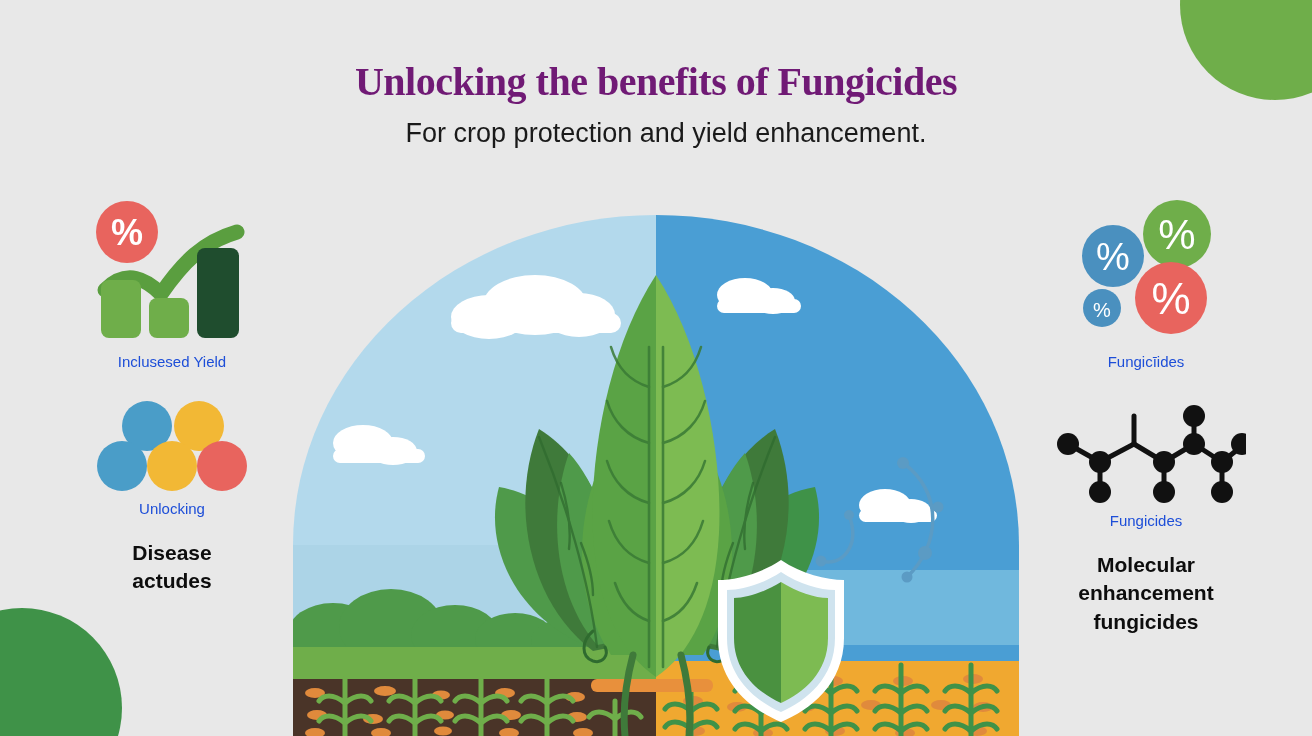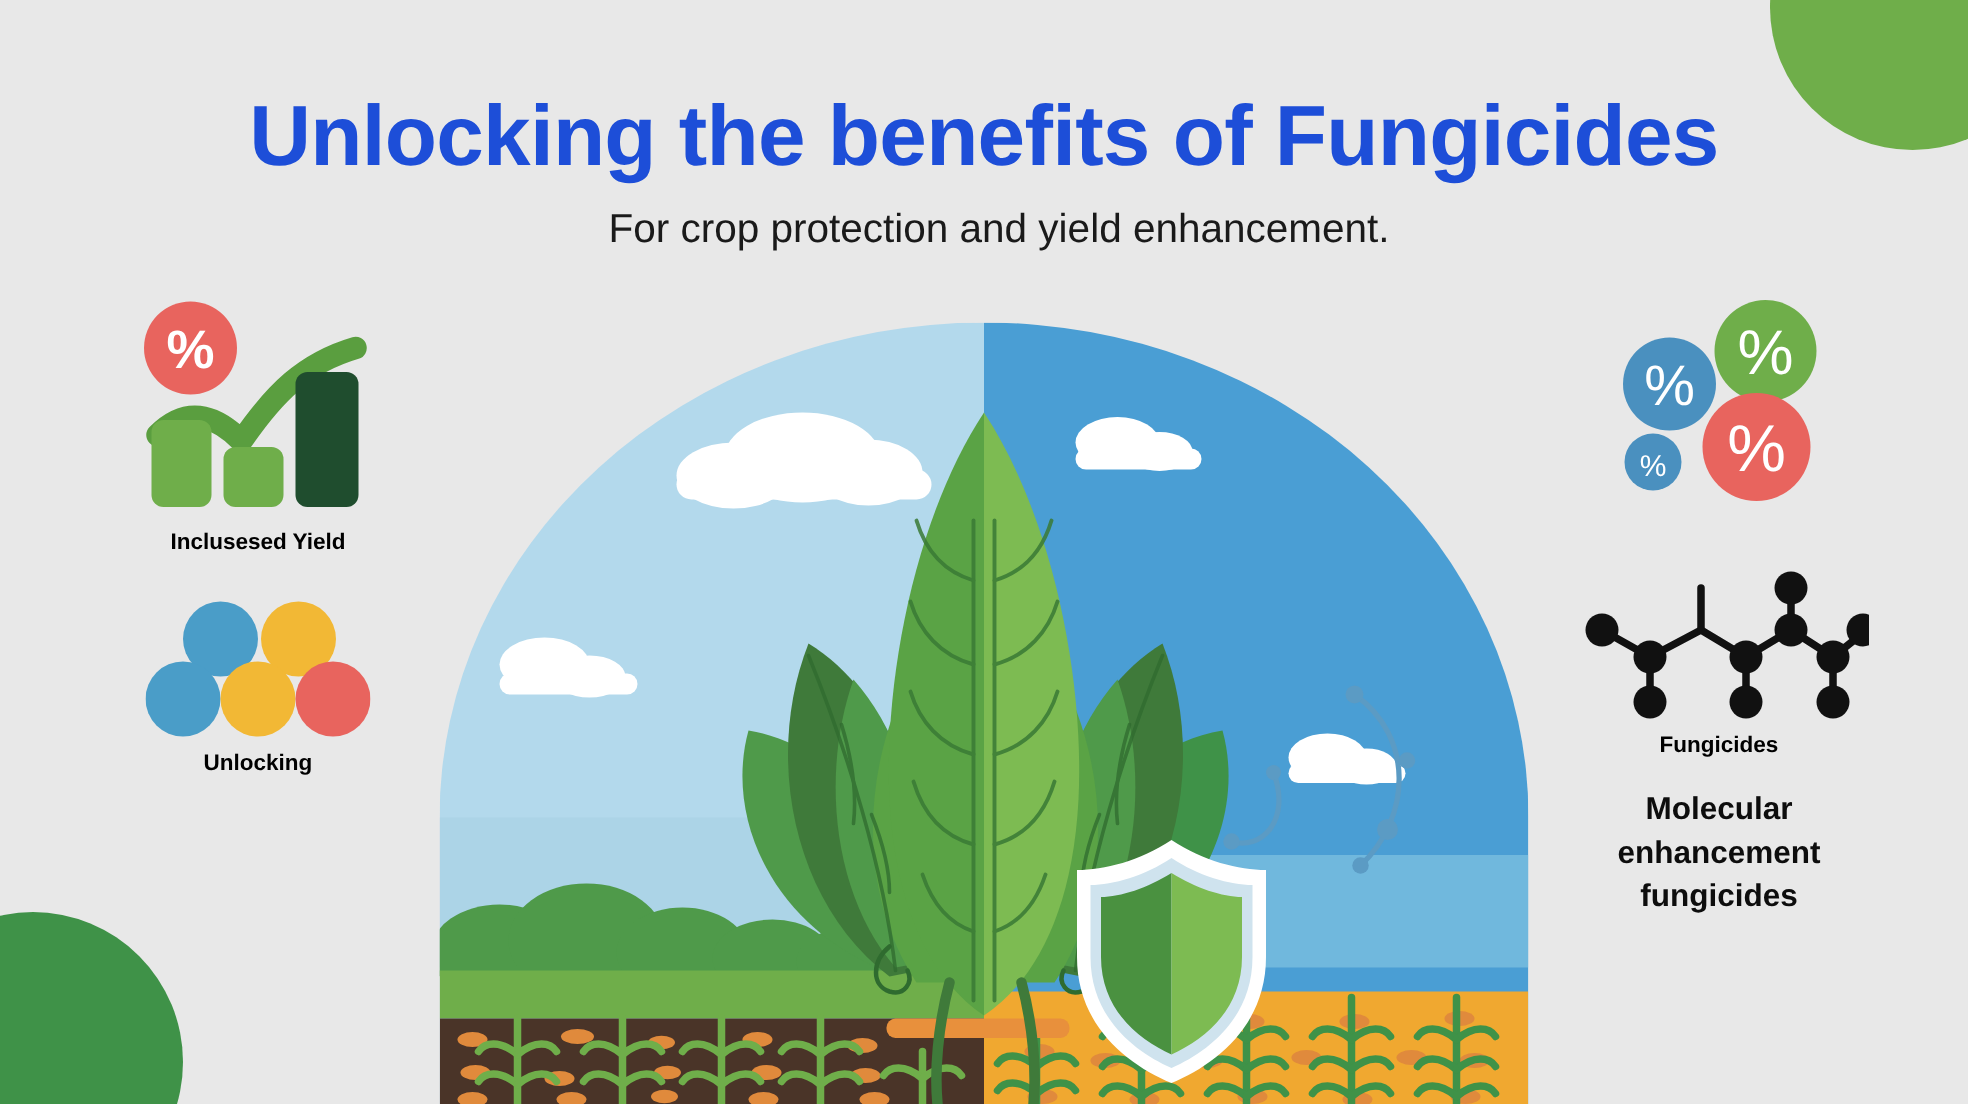--- a/index.html
+++ b/index.html
@@ -12,37 +12,37 @@
   #stage { position:absolute; inset:0; width:1312px; height:736px; overflow:hidden; }
 
   
   .blob { position:absolute; border-radius:50%; }
   #blob-tr { width:190px; height:190px; right:-58px; top:-90px; background:#6fae4a; }
   #blob-bl { width:200px; height:200px; left:-78px; bottom:-72px; background:#3f9248; }
 
   
   #header { position:absolute; left:0; right:0; top:60px; text-align:center; z-index:6; }
   #title {
-    font-size:57px; font-weight:700; color:#1d4ed8;
+    font-size:40px; font-weight:700; color:#701a75;
     letter-spacing:-0.5px; line-height:1.12;
-    font-family:Liberation Sans, sans-serif;
+    font-family:Liberation Serif, serif;
   }
   #subtitle {
     font-size:27px; font-weight:400; color:#1a1a1a;
     margin-top:12px; line-height:1.2;padding-left:20px;
   }
 
   
   .side { position:absolute; top:198px; width:260px; z-index:6; }
   #side-left { left:42px; }
   #side-right { right:36px; }
   .side-item { position:relative; margin-bottom:10px; }
   .side-caption {
-    text-align:center; font-size:15px; color:#000000;
-    font-weight:700; margin-top:4px; line-height:1.35;
+    text-align:center; font-size:15px; color:#1d4ed8;
+    font-weight:400; margin-top:4px; line-height:1.35;
   }
   .side-head {
     text-align:center; font-size:21px; font-weight:700; color:#0d0d0d;
     line-height:1.28; margin-top:16px;
   }
 
   
   #yield-graphic { position:relative; height:150px; }
   #yield-graphic svg { position:absolute; left:50%; top:0; transform:translateX(-50%); }
 
@@ -364,38 +364,43 @@
           <circle cx="50" cy="26" r="25" fill="#4a9dc8"></circle>
           <circle cx="102" cy="26" r="25" fill="#f2b835"></circle>
           <circle cx="25" cy="66" r="25" fill="#4a9dc8"></circle>
           <circle cx="75" cy="66" r="25" fill="#f2b835"></circle>
           <circle cx="125" cy="66" r="25" fill="#e8645e"></circle>
         </svg>
       </div>
       <div class="side-caption">Unlocking</div>
     </div>
 
+    <div class="side-item" style="margin-top:20px;">
+      <div class="side-head">Disease</div>
+      <div class="side-head" style="margin-top:2px;">actudes</div>
+    </div>
 
   </div>
 
   <div class="side" id="side-right">
 
     <div class="side-item">
       <div id="bubbles-graphic">
         <svg width="190" height="150" viewBox="0 0 190 150" xmlns="http://www.w3.org/2000/svg">
           <circle cx="62" cy="58" r="31" fill="#4a90bf"></circle>
           <text x="62" y="72" text-anchor="middle" font-family="Liberation Sans, sans-serif" font-size="38" font-weight="400" fill="#ffffff">%</text>
           <circle cx="126" cy="36" r="34" fill="#6fae4a"></circle>
           <text x="126" y="51" text-anchor="middle" font-family="Liberation Sans, sans-serif" font-size="42" font-weight="400" fill="#ffffff">%</text>
           <circle cx="120" cy="100" r="36" fill="#e8645e"></circle>
           <text x="120" y="116" text-anchor="middle" font-family="Liberation Sans, sans-serif" font-size="44" font-weight="400" fill="#ffffff">%</text>
           <circle cx="51" cy="110" r="19" fill="#4a90bf"></circle>
           <text x="51" y="119" text-anchor="middle" font-family="Liberation Sans, sans-serif" font-size="20" font-weight="400" fill="#ffffff">%</text>
         </svg>
       </div>
+      <div class="side-caption">Fungicīides</div>
     </div>
 
     <div class="side-item" style="margin-top:30px;">
       <div id="molecule-graphic">
         <svg width="200" height="105" viewBox="0 0 200 105" xmlns="http://www.w3.org/2000/svg">
           <g stroke="#111111" stroke-width="5" stroke-linecap="round">
             <path d="M22,42 L54,60"></path>
             <path d="M54,60 L54,90"></path>
             <path d="M54,60 L88,42"></path>
             <path d="M88,42 L88,14"></path>

